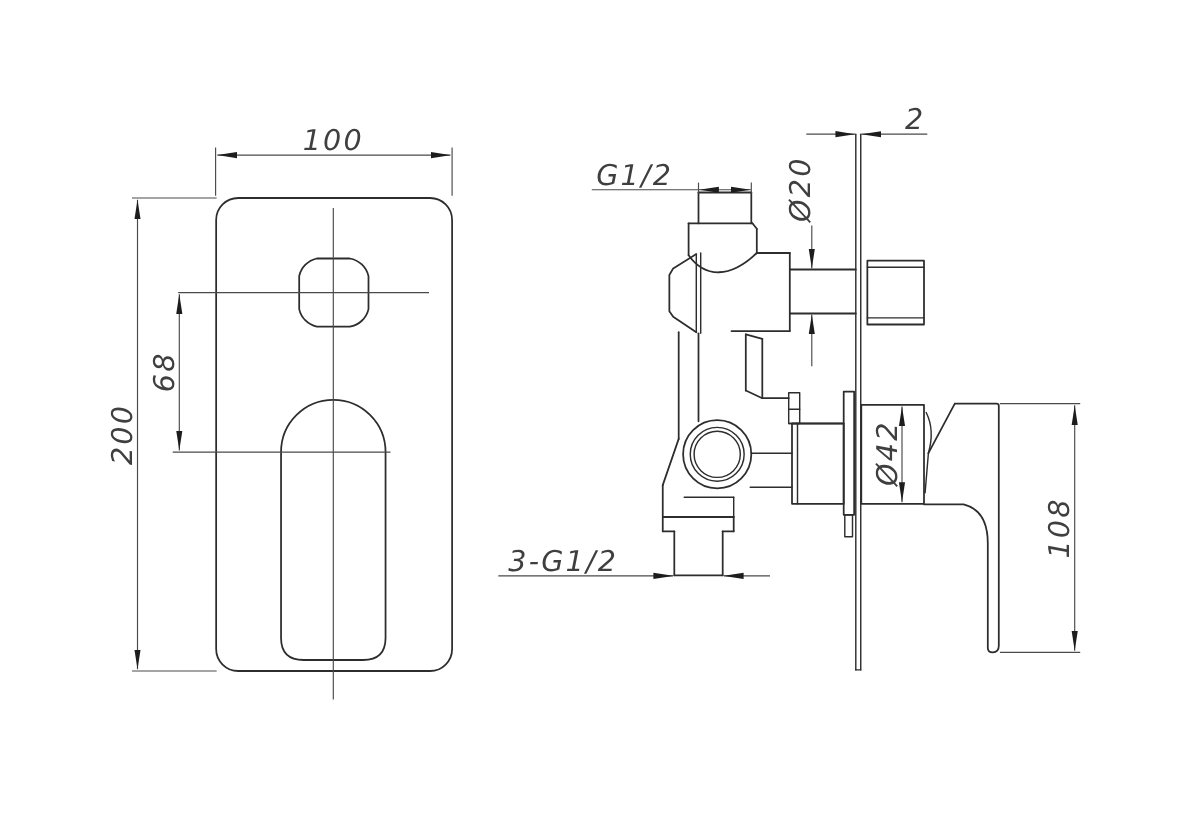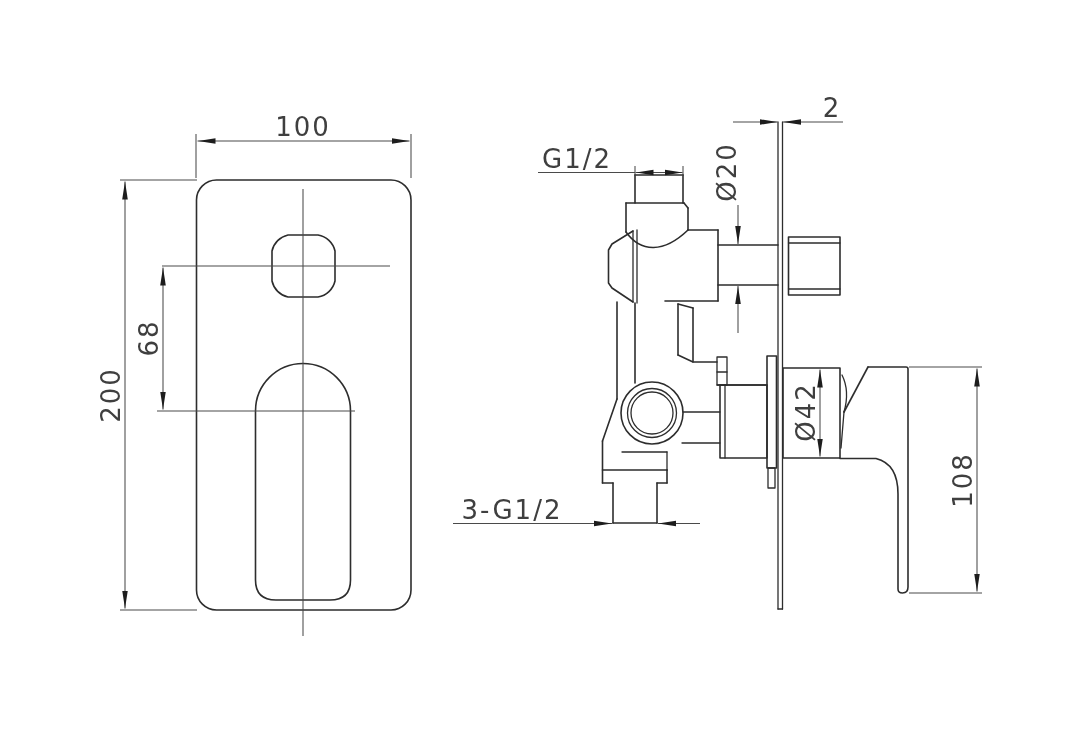--- a/index.html
+++ b/index.html
@@ -1,16 +1,16 @@
 <!DOCTYPE html>
 <html><head>
 <meta charset="utf-8">
 <style>
   html,body{margin:0;padding:0;background:#ffffff;}
-  .canvas{position:relative;width:1080px;height:752px;background:#ffffff;overflow:hidden;}
+  .canvas{position:relative;width:1080px;height:752px;background:#ffffff;overflow:hidden;font-style:italic;}
   svg{display:block;}
   .obj{stroke:#2d2d2d;stroke-width:1.6;fill:none;stroke-linejoin:round;stroke-linecap:round;}
   .obj2{stroke:#2d2d2d;stroke-width:1.3;fill:none;stroke-linejoin:round;stroke-linecap:round;}
   .thin{stroke:#4a4a4a;stroke-width:1.05;fill:none;stroke-linecap:butt;}
   .dimtext{font-family:"DejaVu Sans",sans-serif;font-size:26px;fill:#3f3f3f;letter-spacing:2px;}
   .ah{fill:#1d1d1d;stroke:none;}
 </style>
 </head>
 <body>
 

